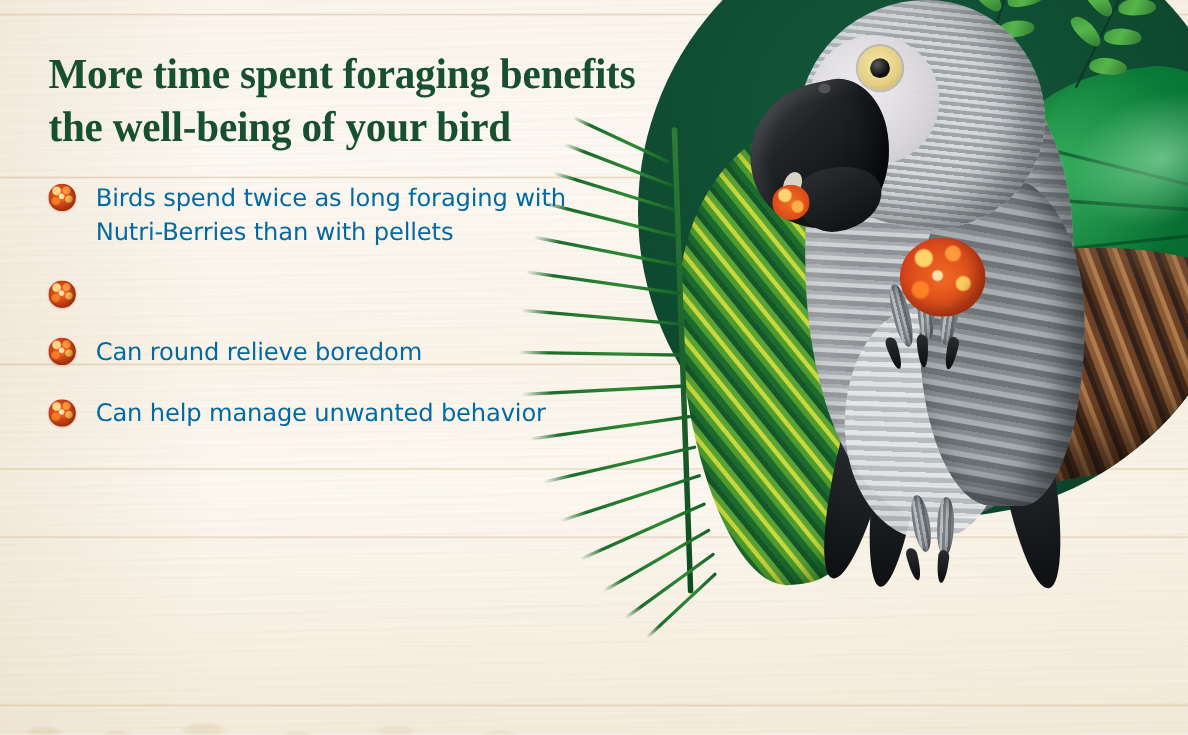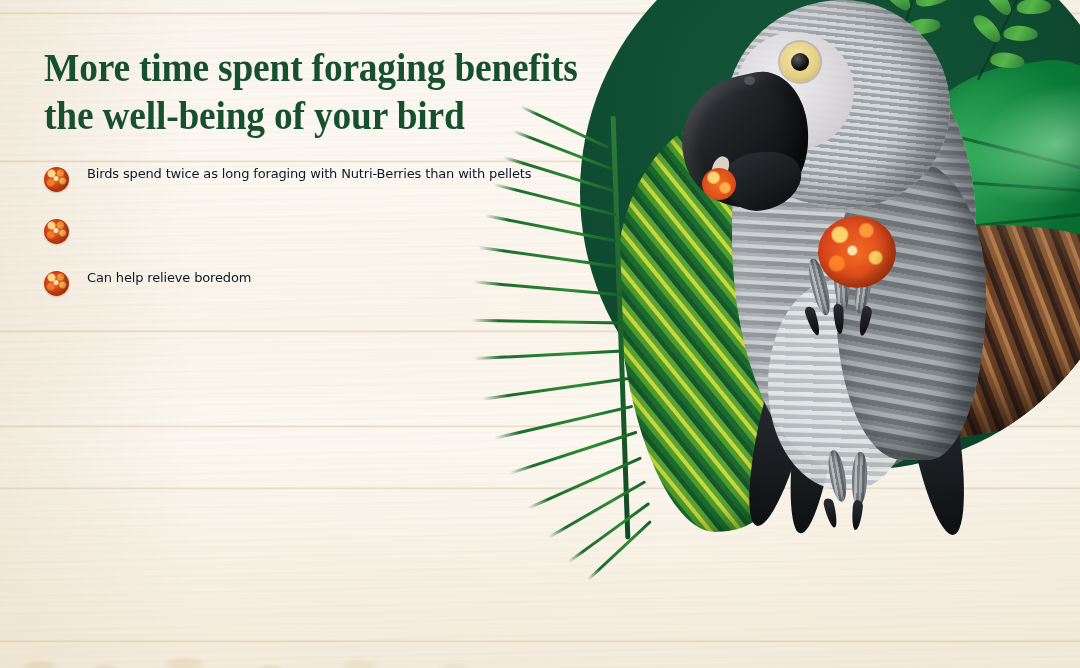--- a/index.html
+++ b/index.html
@@ -112,23 +112,23 @@
   .berry-icon {
     position: relative;
     flex: 0 0 auto;
     width: 25px;
     height: 25px;
     margin-top: 2px;
     margin-right: 18px;
   }
   .bullet-text {
     font-family: "DejaVu Sans", "Liberation Sans", sans-serif;
-    font-size: 13px;
+    font-size: 22px;
     line-height: 1.42;
-    color: #0f172a;
+    color: #0369a1;
     max-width: 470px;
     letter-spacing: -0.15px;
   }
 
   
   .art-stage {
     position: absolute;
     right: 0;
     top: 0;
     width: 560px;
@@ -575,18 +575,24 @@
       </li>
       <li class="bullet-item">
         <span class="berry-icon">
             <span class="berry-ball"></span>
           </span>
       </li>
       <li class="bullet-item">
         <span class="berry-icon">
             <span class="berry-ball"></span>
           </span>
-        <span class="bullet-text">Can help relieve boredom</span>
+        <span class="bullet-text">Can round relieve boredom</span>
+      </li>
+      <li class="bullet-item">
+        <span class="berry-icon">
+            <span class="berry-ball"></span>
+          </span>
+        <span class="bullet-text">Can help manage unwanted behavior</span>
       </li>
     </ul>
   </div>
 
 </div>
 
 </body></html>

